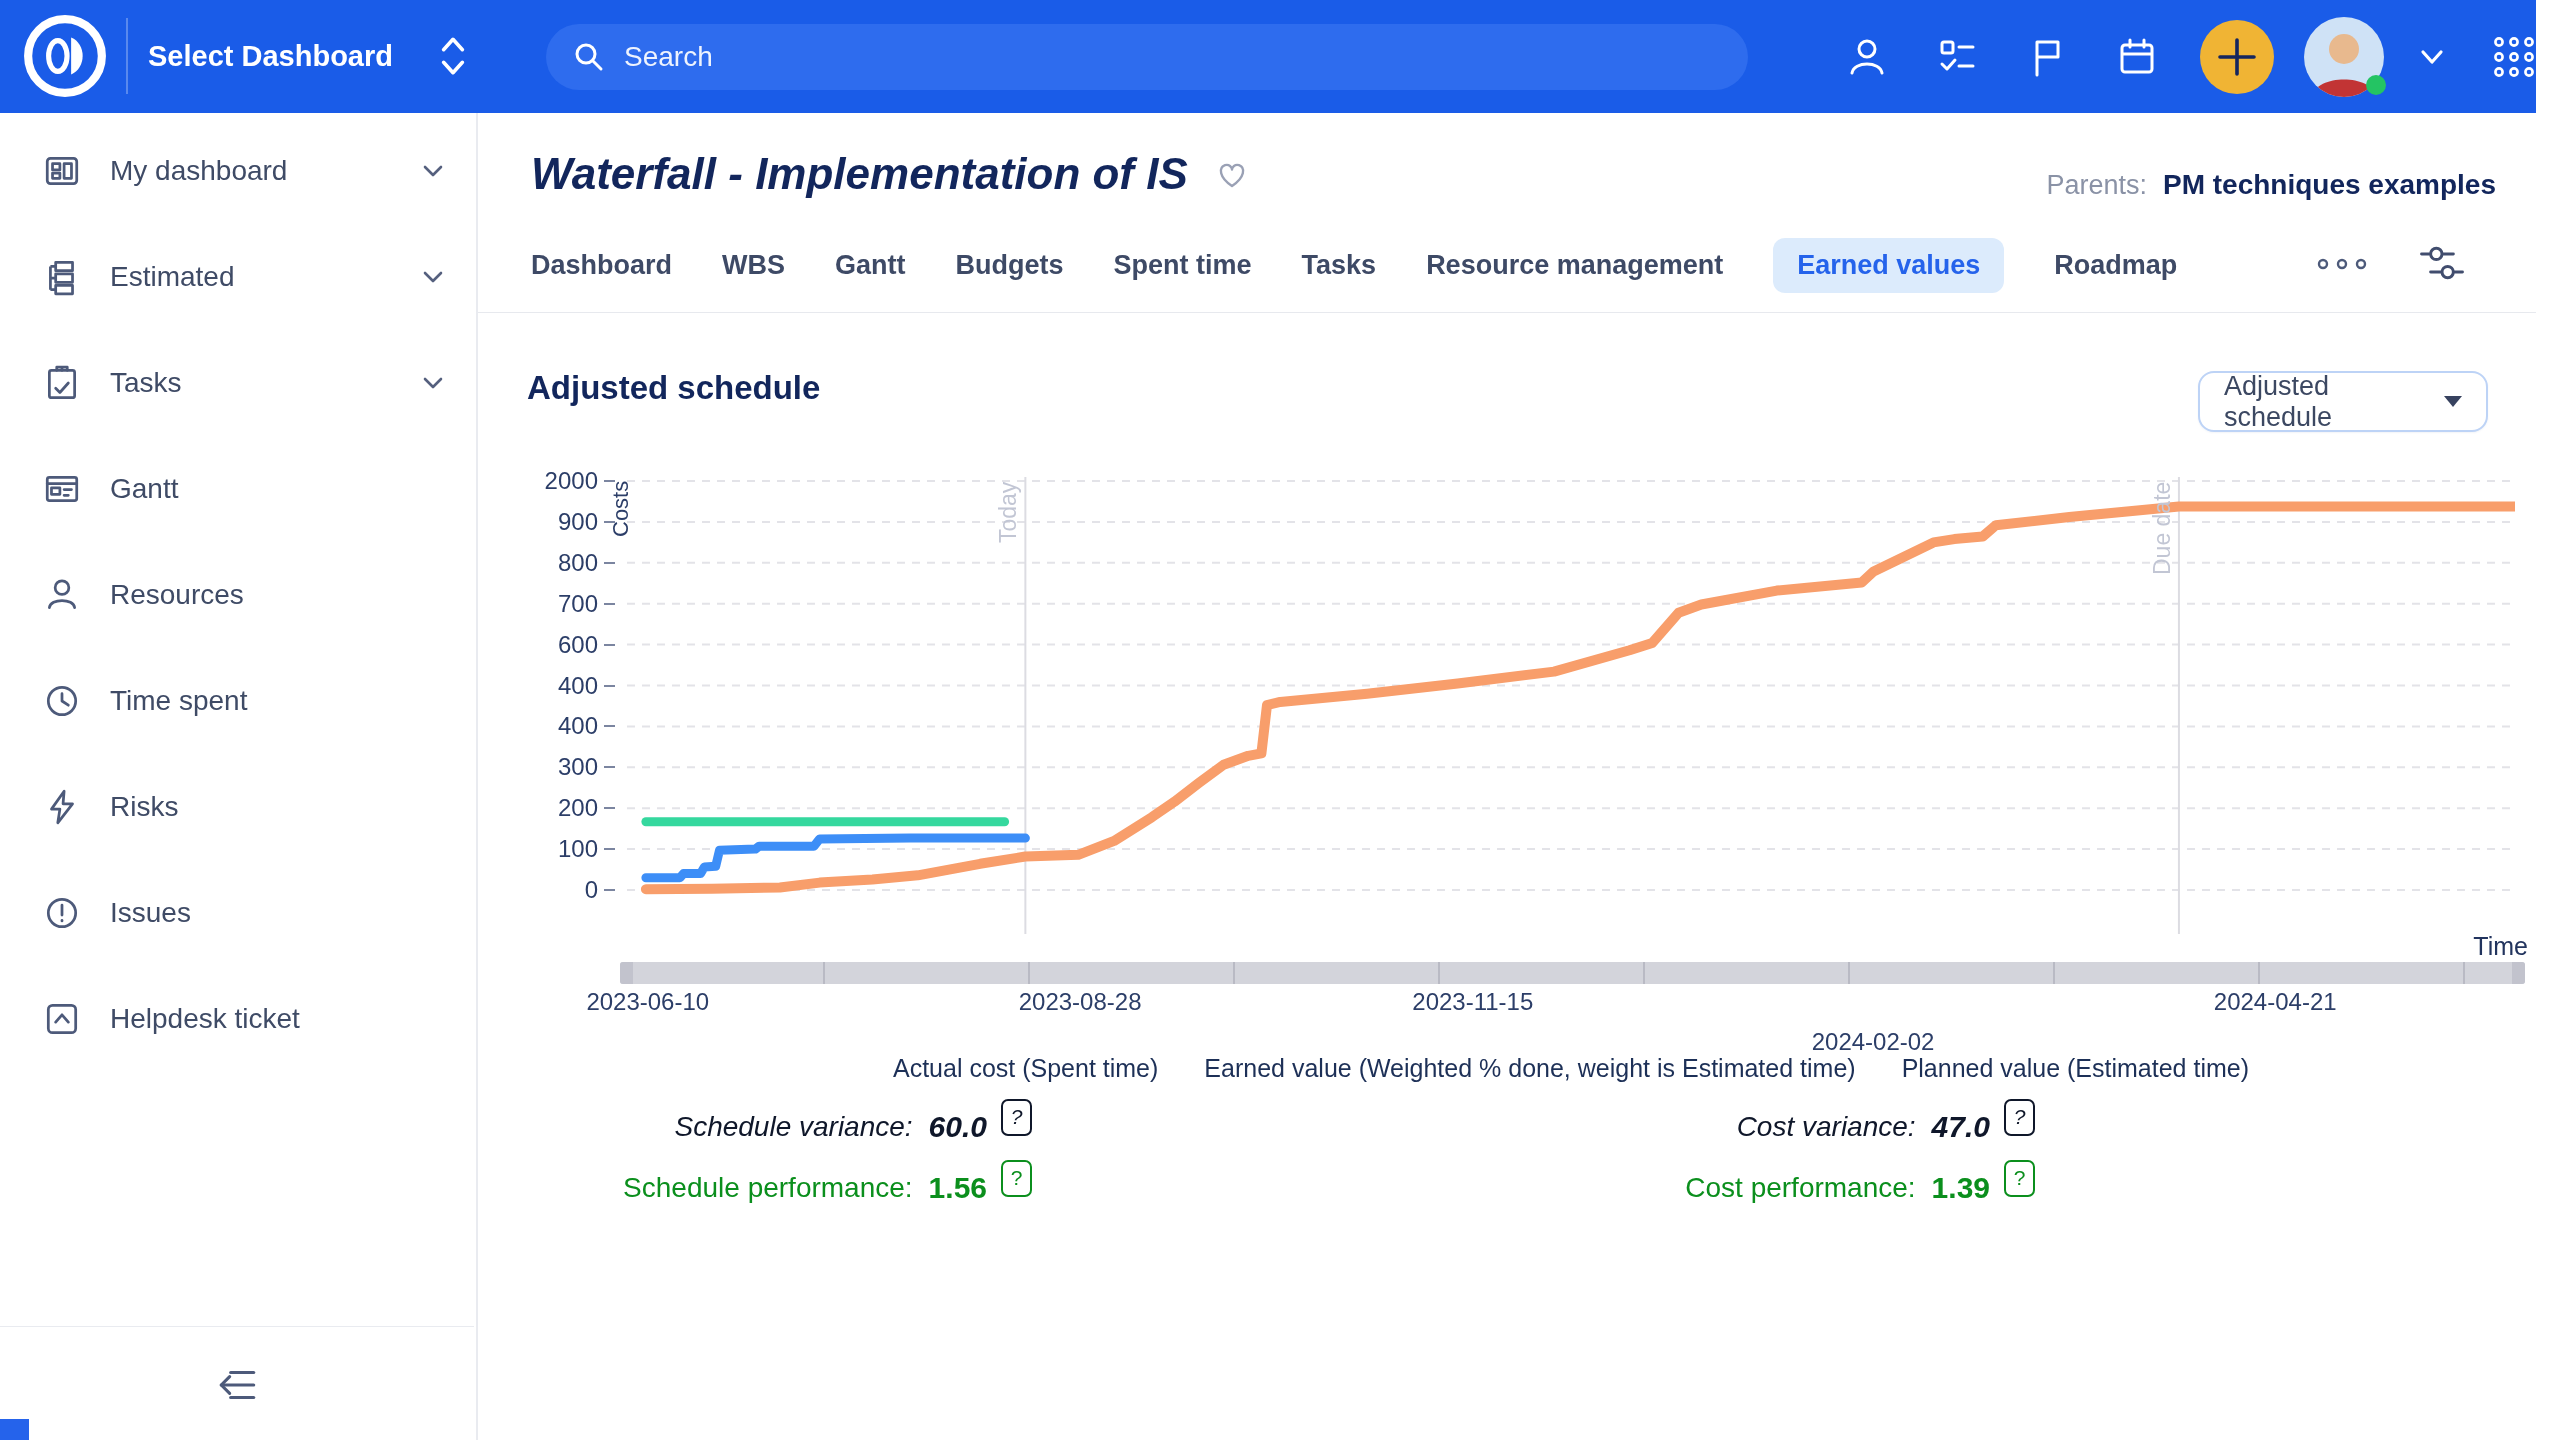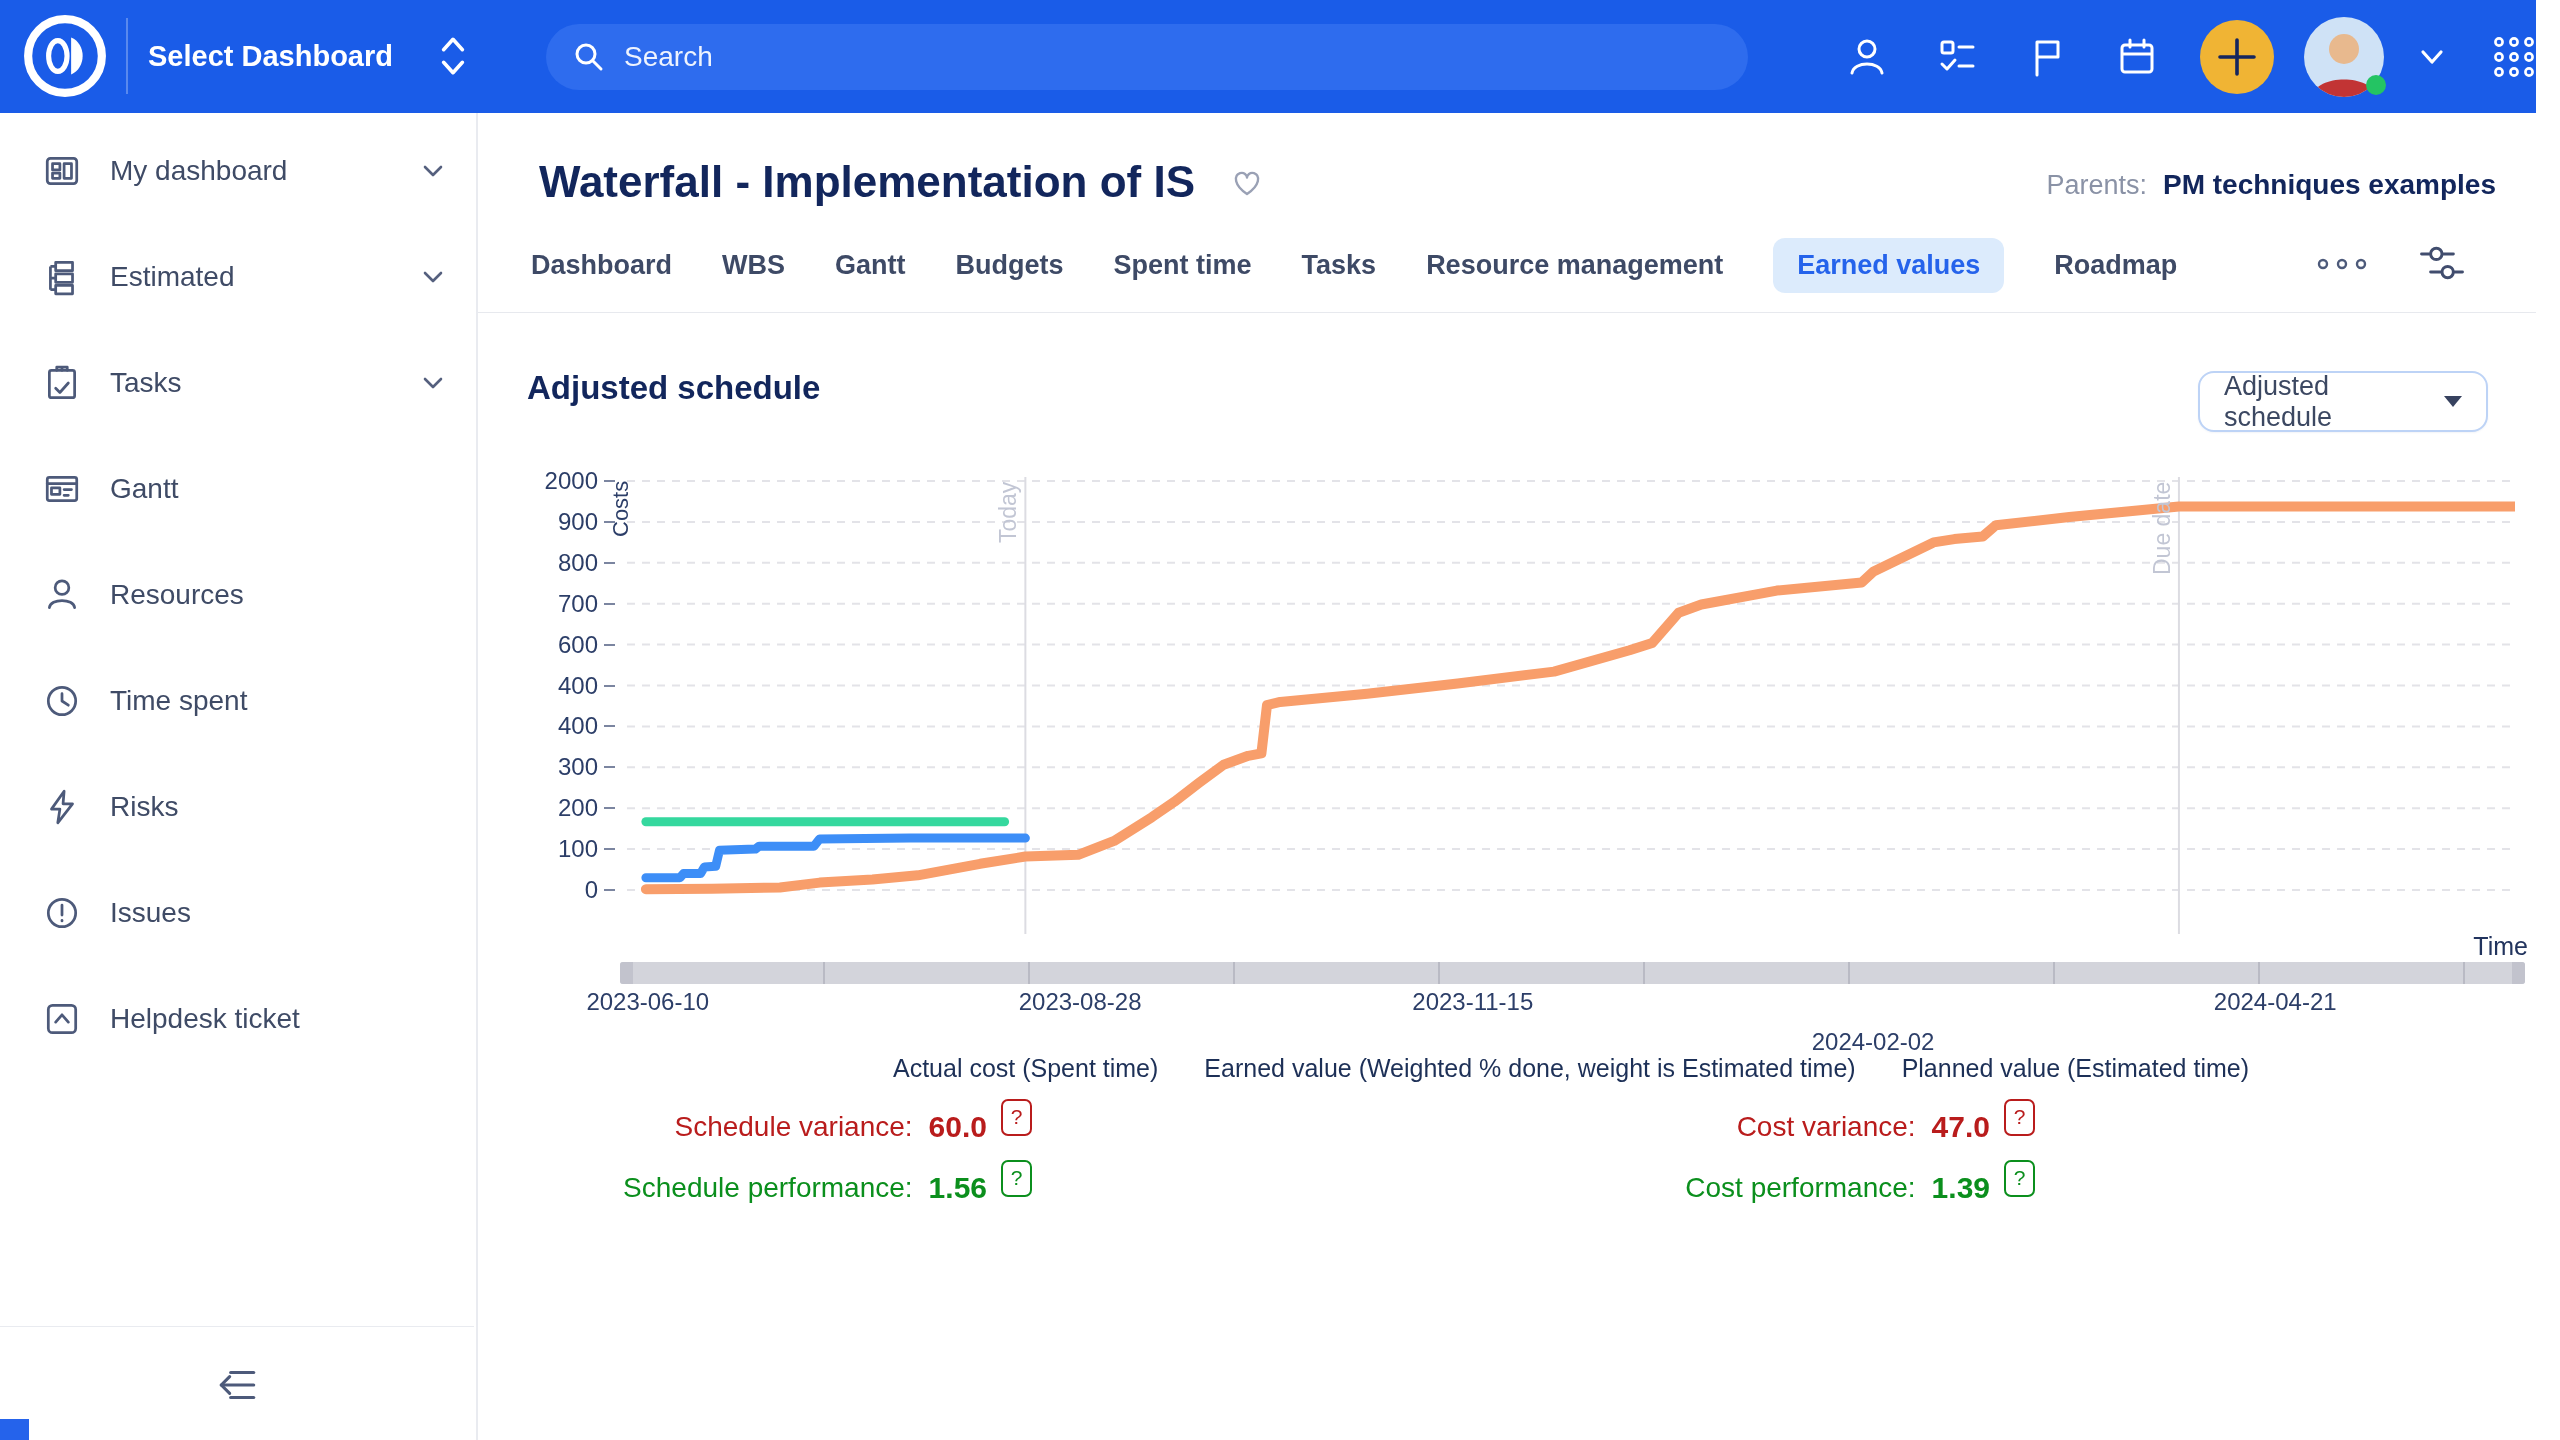--- a/index.html
+++ b/index.html
@@ -28,21 +28,21 @@
   .sicon{width:40px;height:40px;margin-right:28px;display:flex;align-items:center;justify-content:center;flex:none;}
   .slabel{flex:1;font-size:28px;color:#3f4b66;font-weight:500;}
   .schev{width:24px;flex:none;display:flex;}
   .side-div{position:absolute;left:0;right:2px;top:1213px;height:1px;background:#e9ebf0;}
   .collapse-btn{position:absolute;left:0;right:0;top:1242px;height:60px;display:flex;align-items:center;justify-content:center;background:none;border:none;cursor:pointer;}
   .corner-accent{position:absolute;left:0;top:1419px;width:29px;height:21px;background:var(--accent_blue,#2563eb);}
 
   
   .main{position:absolute;left:478px;top:113px;right:0;bottom:0;background:#fff;}
   .page-title-row{position:absolute;left:53px;top:32px;display:flex;align-items:center;gap:26px;}
-  .page-title{font-size:44px;font-weight:700;color:#12265c;margin:8px;line-height:58px;}
+  .page-title{font-size:44px;font-weight:700;color:#12265c;margin:0;line-height:58px;font-style:italic;}
   .heart{display:flex;align-items:center;cursor:pointer;}
   .parents{position:absolute;right:40px;top:56px;display:flex;align-items:baseline;gap:16px;}
   .parents-label{font-size:27px;color:#8a92a6;}
   .parents-value{font-size:28px;font-weight:700;color:#12265c;cursor:pointer;}
 
   .tabs{position:absolute;left:53px;top:124px;height:56px;display:flex;align-items:center;gap:50px;}
   .tab{font-size:27px;font-weight:600;color:#3e4a66;cursor:pointer;padding:12px 0;border-radius:12px;white-space:nowrap;}
   .tab.active{color:var(--accent_blue,#2563eb);background:var(--tab_active_bg,#dcebfc);padding:12px 24px;}
   .tab-more{position:absolute;right:161px;top:138px;background:none;border:none;cursor:pointer;}
   .tab-settings{position:absolute;right:63px;top:126px;background:none;border:none;cursor:pointer;}
@@ -68,21 +68,21 @@
   .scrollbar::before{left:0;border-radius:3px 0 0 3px;}
   .scrollbar::after{right:0;border-radius:0 3px 3px 0;}
   #legend{position:absolute;left:627px;top:1054px;width:1888px;display:flex;justify-content:center;gap:46px;}
   .legend-item{font-size:25px;color:#1d3057;cursor:pointer;white-space:nowrap;}
 
   
   .metric-row{position:absolute;height:46px;display:flex;align-items:center;justify-content:flex-end;}
   .m-label{font-size:28px;margin-right:16px;}
   .m-value{font-size:30px;font-weight:700;}
   .helpbox{width:31px;height:37px;border:2px solid currentColor;border-radius:7px;display:flex;align-items:center;justify-content:center;font-size:21px;margin-left:14px;transform:translateY(-10px);cursor:pointer;}
-  .tone-navy{color:#b91c1c;}
+  .tone-navy{color:#0f172a;font-style:italic;}
   .tone-green{color:var(--metric_green,#0b8f1d);}
 </style>
 </head>
 <body>
 
 <div class="page">
 
   <header class="topbar">
     <div class="logo">
       <svg width="86" height="86" viewBox="0 0 84 84">

